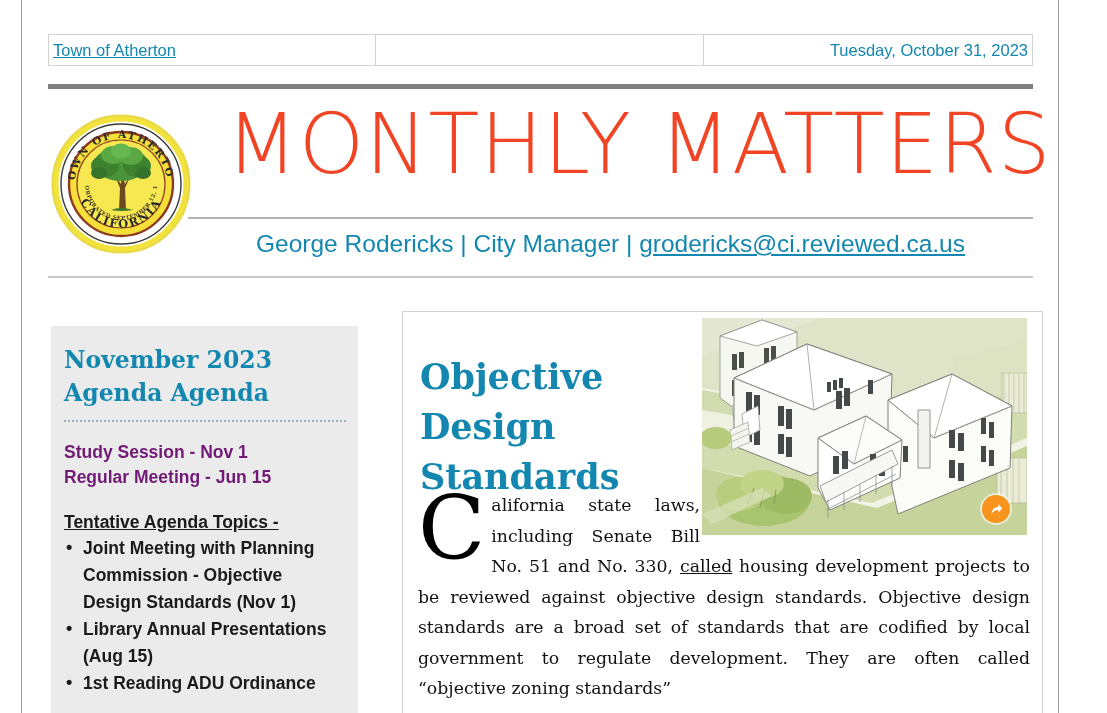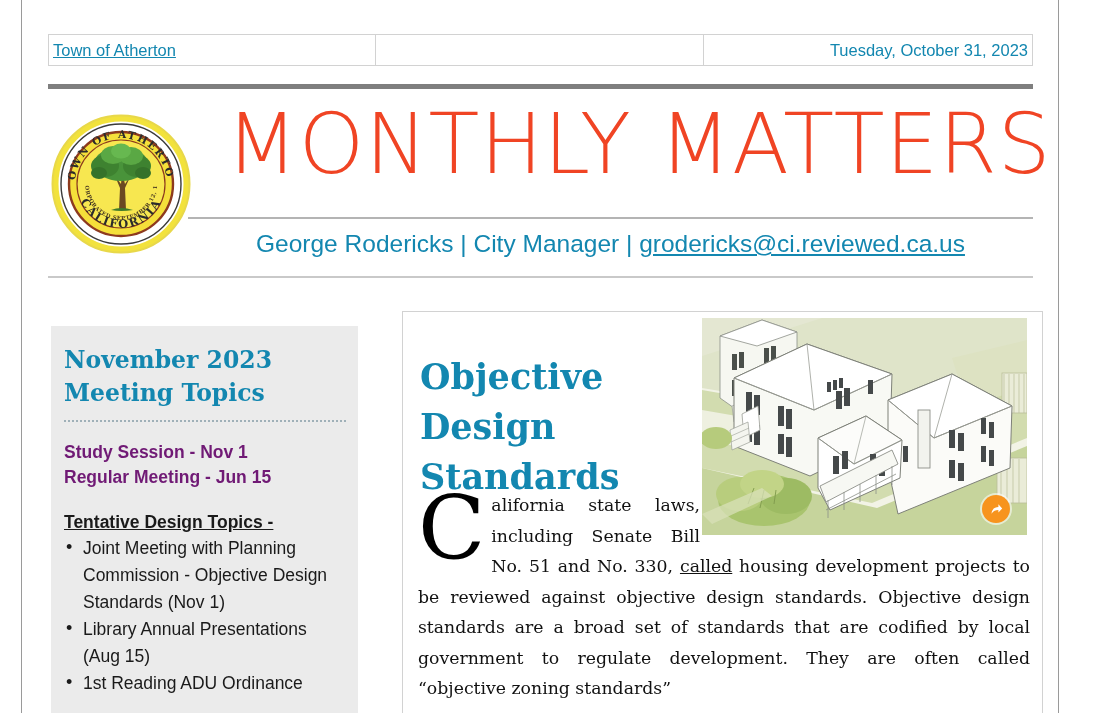--- a/index.html
+++ b/index.html
@@ -201,20 +201,21 @@
     margin: 2px 0 0 0;
     padding: 0;
     list-style: none;
     font-size: 17.5px;
     line-height: 27px;
     color: #1a1a1a;
   }
   .sidebar-list li {
     position: relative;
     padding-left: 19px;
+    font-weight: bold;
   }
   .sidebar-list li::before {
     content: "\2022";
     position: absolute;
     left: 2px;
     top: -1px;
     font-size: 18px;
   }
 
   
@@ -357,31 +358,31 @@
     <div class="byline">
       <span>George Rodericks</span><span> | </span><span>City Manager</span><span> | </span><span class="email">grodericks@ci.reviewed.ca.us</span>
     </div>
   </div>
 
   <div class="masthead-rule-bottom"></div>
 
   <div class="sidebar">
     <div class="sidebar-title">
       <div>November 2023</div>
-      <div>Meeting Topics</div>
+      <div>Agenda Agenda</div>
     </div>
 
     <div class="dotted-divider"></div>
 
     <div class="sidebar-meetings">
       <div>Study Session - Nov 1</div>
       <div>Regular Meeting - Jun 15</div>
     </div>
 
-    <div class="sidebar-subhead">Tentative Design Topics -</div>
+    <div class="sidebar-subhead">Tentative Agenda Topics -</div>
 
     <ul class="sidebar-list">
       <li>Joint Meeting with Planning Commission - Objective Design Standards (Nov 1)</li>
       <li>Library Annual Presentations (Aug 15)</li>
       <li>1st Reading ADU Ordinance</li>
     </ul>
   </div>
 
   <div class="article">
 

